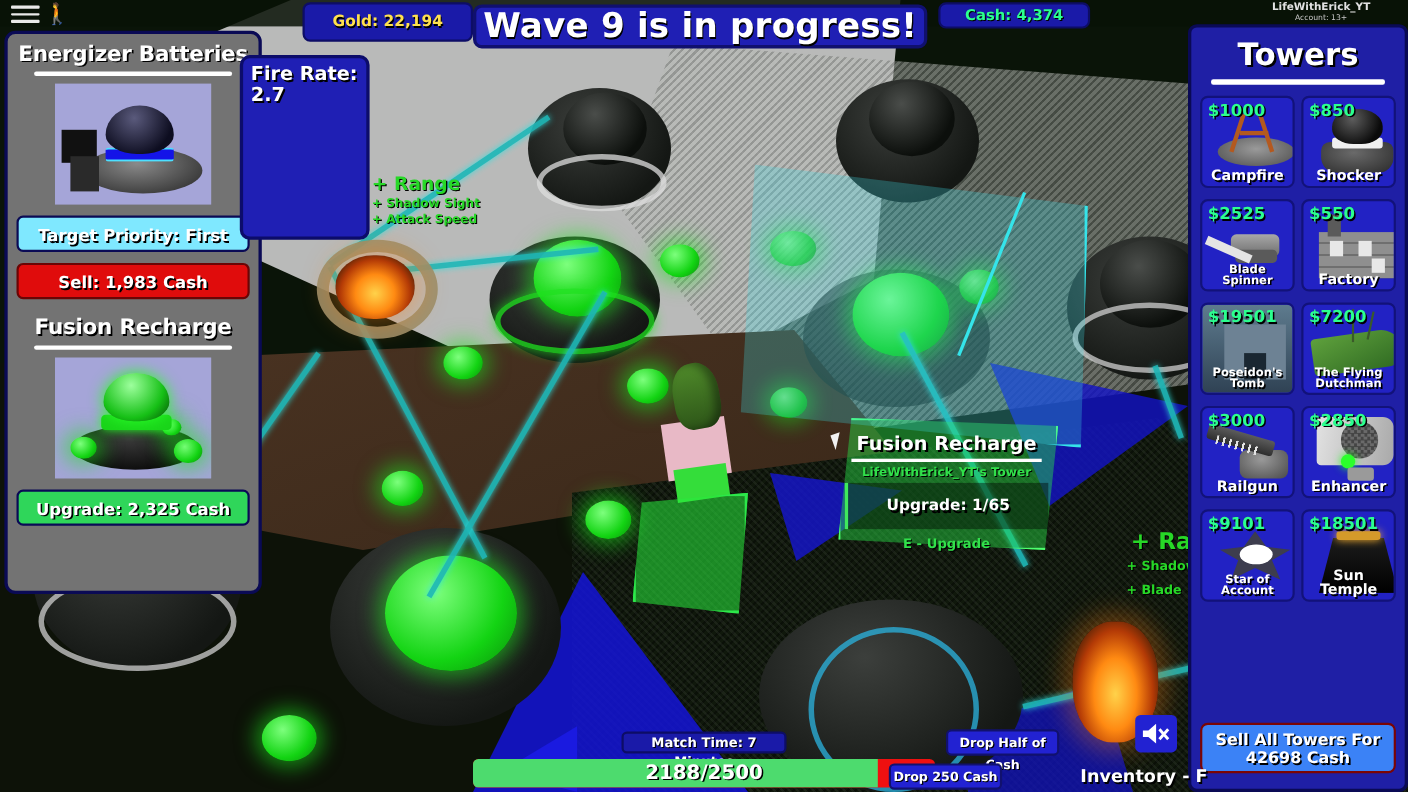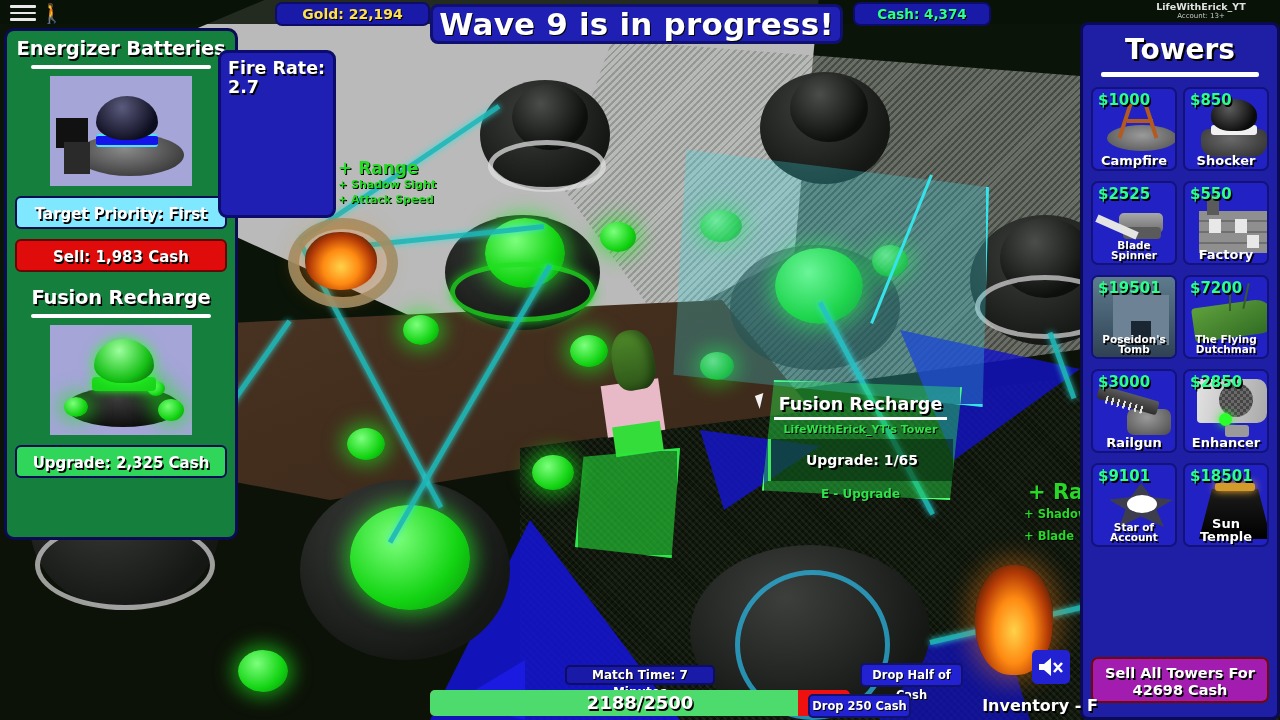--- a/index.html
+++ b/index.html
@@ -104,34 +104,34 @@
     display:flex; flex-direction:column; justify-content:space-between; cursor:pointer; }
   #menu-icon i { display:block; height:2.6px; background:#e9e9e9; border-radius:1px; }
   #avatar-icon { position:absolute; left:40px; top:2px; width:22px; height:22px; cursor:pointer;
     color:#e9e9e9; font-size:19px; line-height:22px; text-align:center; }
 
   .hud-pill { position:absolute; background:#1a1aa8; border:2px solid #0d0d66;
     border-radius:7px; color:#fff; font-weight:bold; display:flex;
     align-items:center; justify-content:center; text-shadow:1px 1px 0 #000;
     font-family:"DejaVu Sans", sans-serif; }
 
-  #gold-pill { left:275px; top:2px; width:155px; height:24px; font-size:14px; color:#ffe14d; }
+  #gold-pill { left:275px; top:2px; width:155px; height:36px; font-size:14px; color:#ffe14d; }
   #cash-pill { left:853px; top:2px; width:138px; height:24px; font-size:13.5px; color:#2bff8e; }
   #wave-banner { left:430px; top:4px; width:413px; height:40px; font-size:31px;
     background:#1f1fb4; border:3px solid #10106e; border-radius:8px;
     letter-spacing:.2px; }
 
   #account-box { position:absolute; right:4px; top:0; width:150px; height:24px;
     color:#e2e2e2; text-align:center; line-height:1.0; padding-top:2px; }
   #account-name { font-size:9.5px; font-weight:bold; display:block; }
   #account-sub { font-size:7px; display:block; color:#c9c9c9; margin-top:1px; }
 
   
   #tower-panel { position:absolute; left:4px; top:28px; width:234px; height:512px;
-    background:#15803d; border:3px solid #0a0a55; border-radius:10px;
+    background:#737373; border:3px solid #0a0a55; border-radius:10px;
     padding:6px 8px; color:#fff; }
   .panel-title { text-align:center; font-size:19.5px; font-weight:bold;
     text-shadow:1.5px 1.5px 0 #000; letter-spacing:-.2px; }
   .panel-rule { height:4px; background:#fff; border-radius:2px; margin:5px 16px 7px; }
   .tower-thumb { width:142px; height:110px; margin:0 auto; position:relative;
     background:#a5a5d8; overflow:hidden; }
   .btn { display:block; width:100%; height:33px; border-radius:6px; margin-top:10px;
     font-size:15px; font-weight:bold; color:#fff; text-shadow:1.5px 1.5px 0 #000;
     line-height:33px; text-align:center; cursor:pointer; }
   .btn-cyan { background:#7fe8ff; border:2px solid #0a0a55; color:#ffffff; }
@@ -184,21 +184,21 @@
     border:2px solid #12127a; border-radius:7px; overflow:hidden; cursor:pointer; }
   .sc-price { position:absolute; left:5px; top:2px; font-size:15px; font-weight:bold;
     color:#2bff8e; text-shadow:1.5px 1.5px 0 #000; z-index:3; }
   .sc-name { position:absolute; left:0; right:0; bottom:2px; text-align:center;
     color:#fff; font-weight:bold; text-shadow:1.5px 1.5px 0 #000; z-index:3;
     font-size:13px; line-height:1.02; }
   .sc-name.sm { font-size:10.5px; }
   .sc-art { position:absolute; inset:0; z-index:1; }
 
   #sell-all { position:absolute; left:8px; right:8px; bottom:14px; height:46px;
-    background:#a21caf; border:2px solid #7a0505; border-radius:7px; color:#fff;
+    background:#3b82f6; border:2px solid #7a0505; border-radius:7px; color:#fff;
     font-weight:bold; font-size:14.5px; text-align:center; line-height:1.15;
     padding-top:6px; text-shadow:1.5px 1.5px 0 #000; cursor:pointer; }
 
   
   #match-time { position:absolute; left:565px; top:665px; width:150px; height:20px;
     background:#1a1aa8; border:2px solid #0d0d66; border-radius:5px; color:#fff;
     font-size:12px; font-weight:bold; text-align:center; line-height:17px;
     text-shadow:1px 1px 0 #000; }
   #hp-bar-wrap { position:absolute; left:430px; top:690px; width:420px; height:26px;
     background:#ef1010; border-radius:5px; overflow:hidden; }

